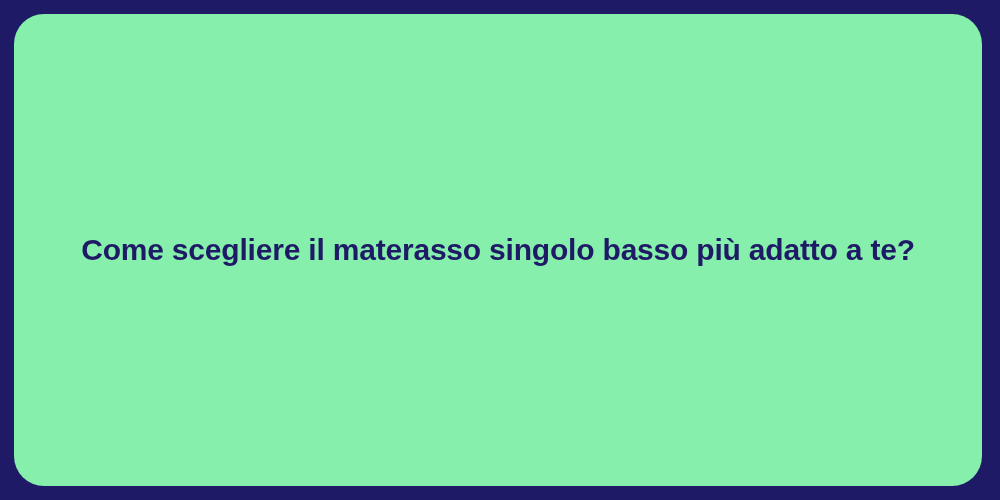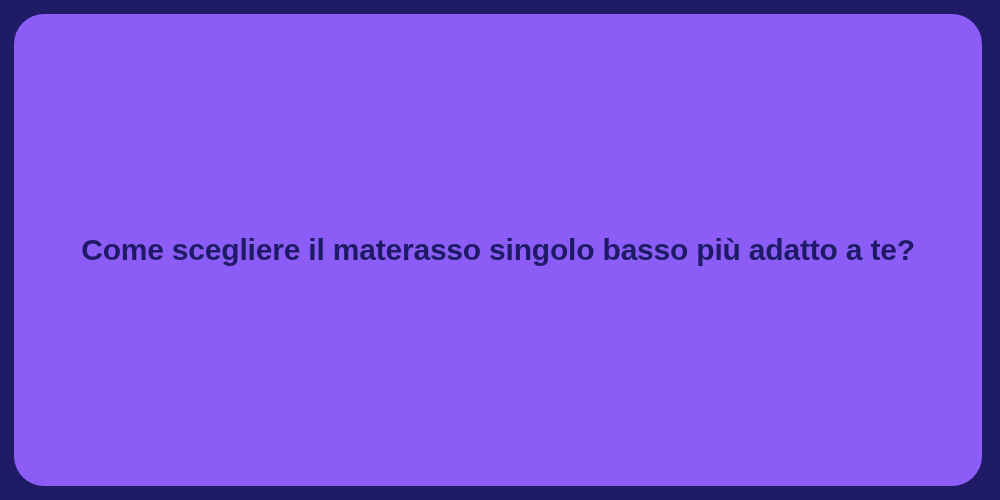--- a/index.html
+++ b/index.html
@@ -18,21 +18,21 @@
     box-sizing: border-box;
     width: 1000px;
     height: 500px;
     background: #1e1a66;
     padding: 14px 18px 14px 14px;
   }
   .panel {
     box-sizing: border-box;
     width: 100%;
     height: 100%;
-    background: #8b5cf6;
+    background: #86efac;
     border-radius: 30px;
     display: flex;
     align-items: center;
     justify-content: center;
     padding: 0 40px;
   }
   .headline {
     margin: 0;
     color: #1e1a66;
     font-family: "Liberation Sans", sans-serif;

